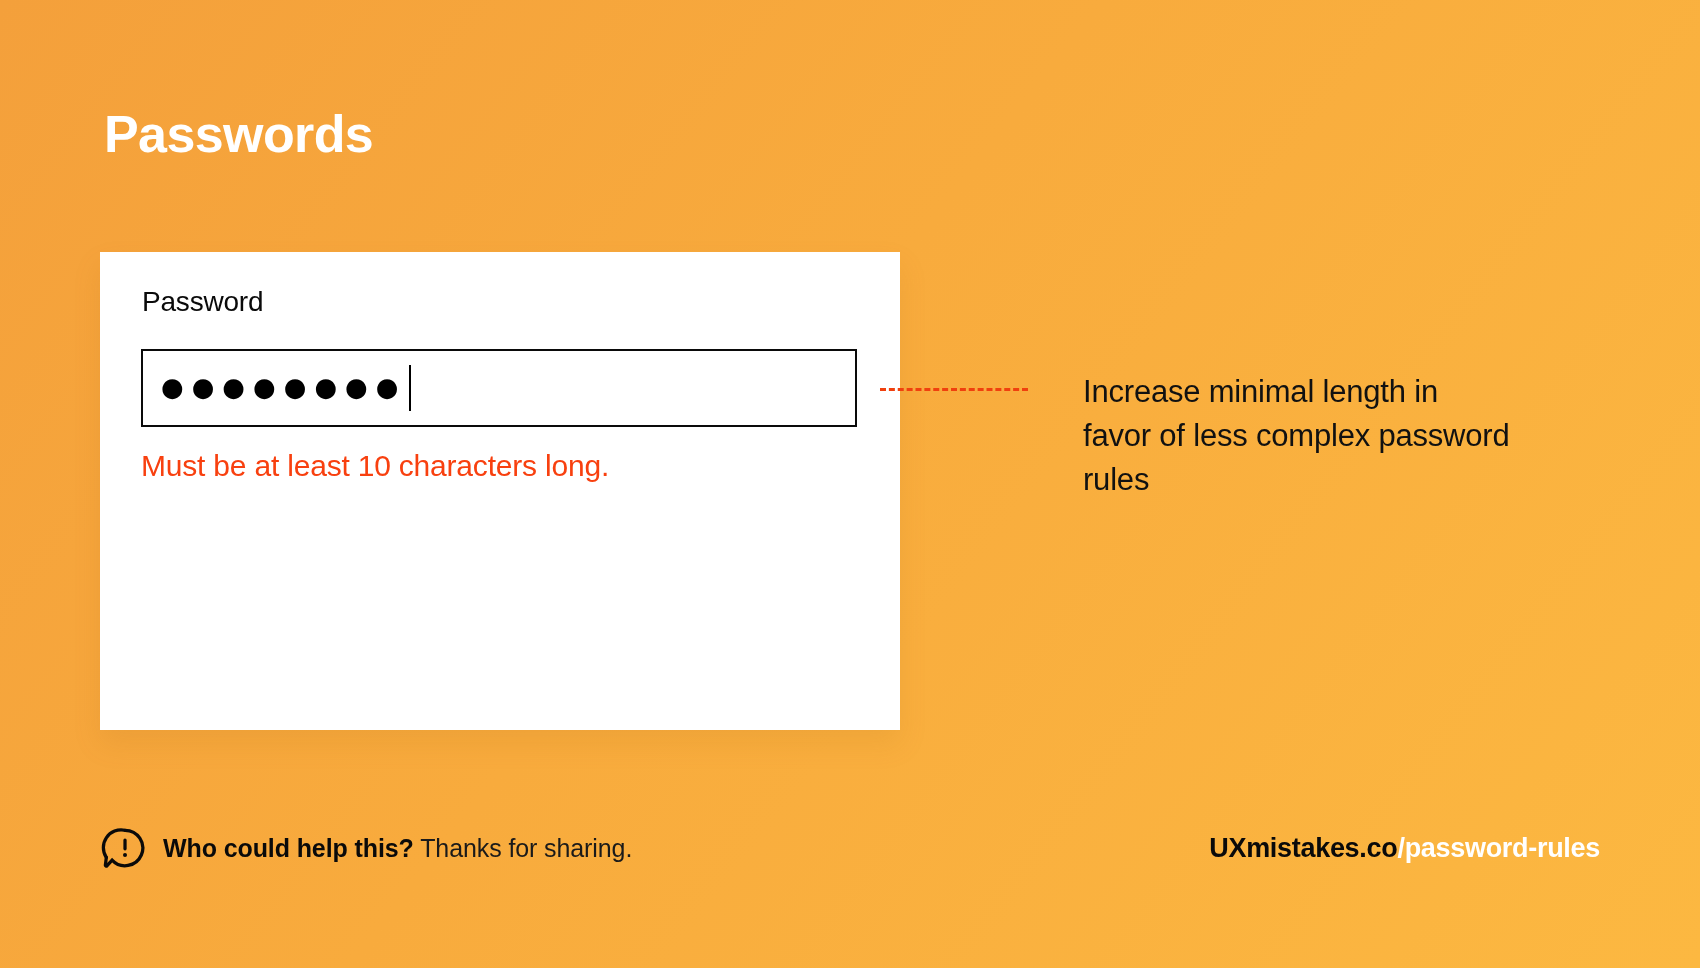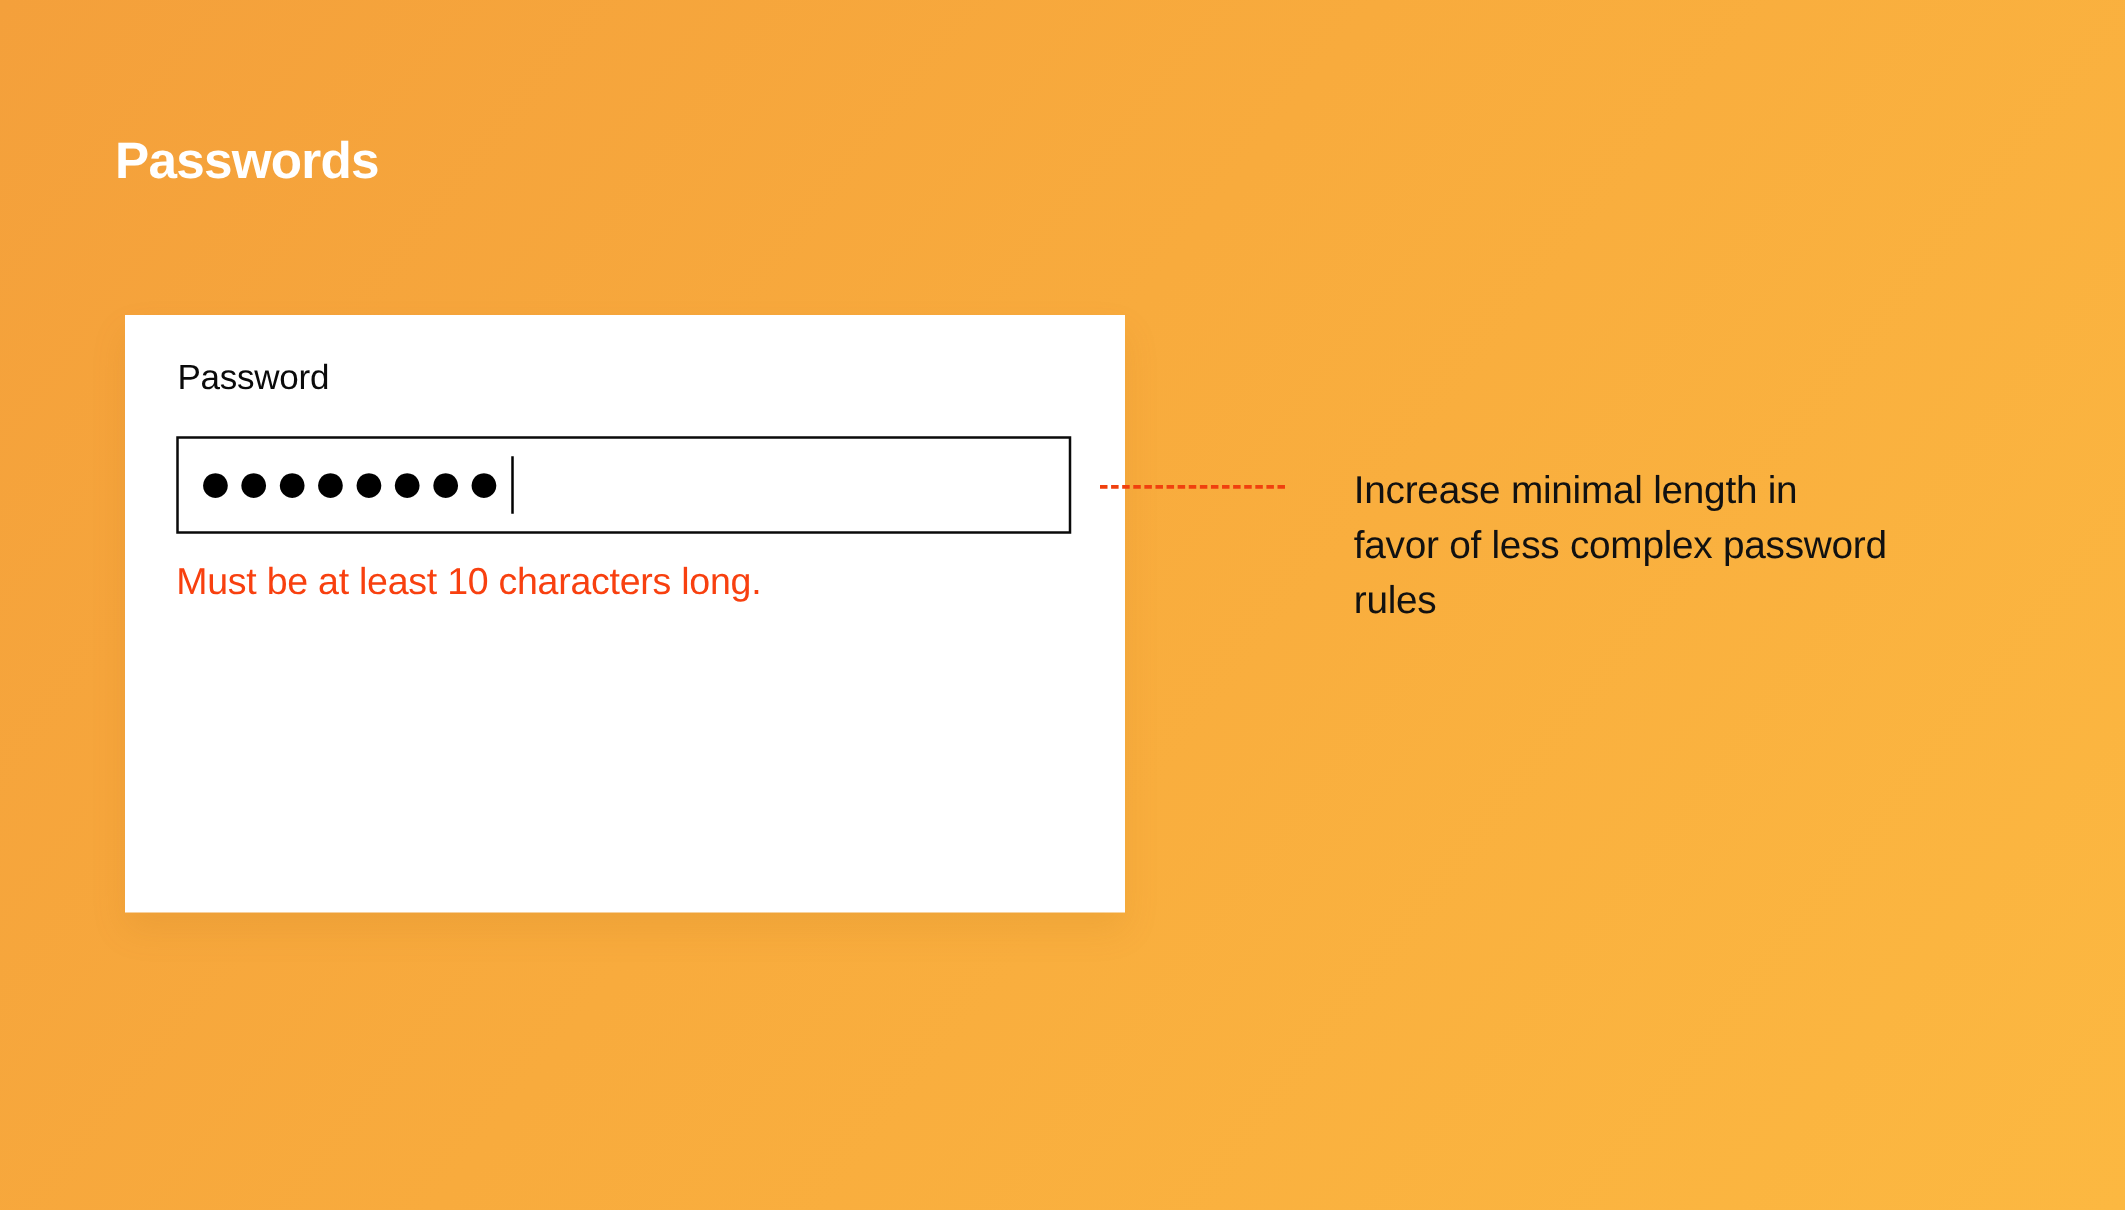--- a/index.html
+++ b/index.html
@@ -16,23 +16,23 @@
     position: relative;
     width: 1700px;
     height: 968px;
     background: linear-gradient(128deg, #F4A03B 0%, #F8AB3D 45%, #FCB841 100%);
     overflow: hidden;
   }
 
   
   .slide-title {
     position: absolute;
-    left: 92px;
+    left: 104px;
     top: 108px;
-    font-size: 41px;
+    font-size: 52px;
     font-weight: bold;
     color: #FFFFFF;
     letter-spacing: -0.6px;
     line-height: 1;
     white-space: nowrap;
   }
 
   
   .card {
     position: absolute;
@@ -176,15 +176,30 @@
     </div>
 
     <div class="error-text">Must be at least 10 characters long.</div>
 
   </div>
 
   <div class="connector"></div>
 
   <div class="annotation">Increase minimal length in favor of less complex password rules</div>
 
-
+  <div class="footer-left">
+    <svg class="bubble-icon" viewBox="0 0 48 48">
+      <path d="M26 5.5 A18.5 18.5 0 1 1 12.6 36.6 L7.2 42.6 C6.6 43.3 5.5 42.8 5.6 41.9 L6.6 33.8" fill="none" stroke="#0A0A0A" stroke-width="3.4" stroke-linecap="round"></path>
+      <path d="M6.6 33.8 A18.5 18.5 0 0 1 26 5.5" fill="none" stroke="#0A0A0A" stroke-width="3.4" stroke-linecap="round"></path>
+      <rect x="24.4" y="14" width="3.4" height="12.6" rx="1.7" fill="#0A0A0A"></rect>
+      <circle cx="26.1" cy="31.4" r="2.1" fill="#0A0A0A"></circle>
+    </svg>
+    <div class="footer-text">
+      <span class="strong">Who could help this?</span>
+      <span class="light">Thanks for sharing.</span>
+    </div>
+  </div>
+
+  <div class="footer-right">
+    <span class="domain">UXmistakes.co</span><span class="path">/password-rules</span>
+  </div>
 
 </div>
 
 </body></html>

